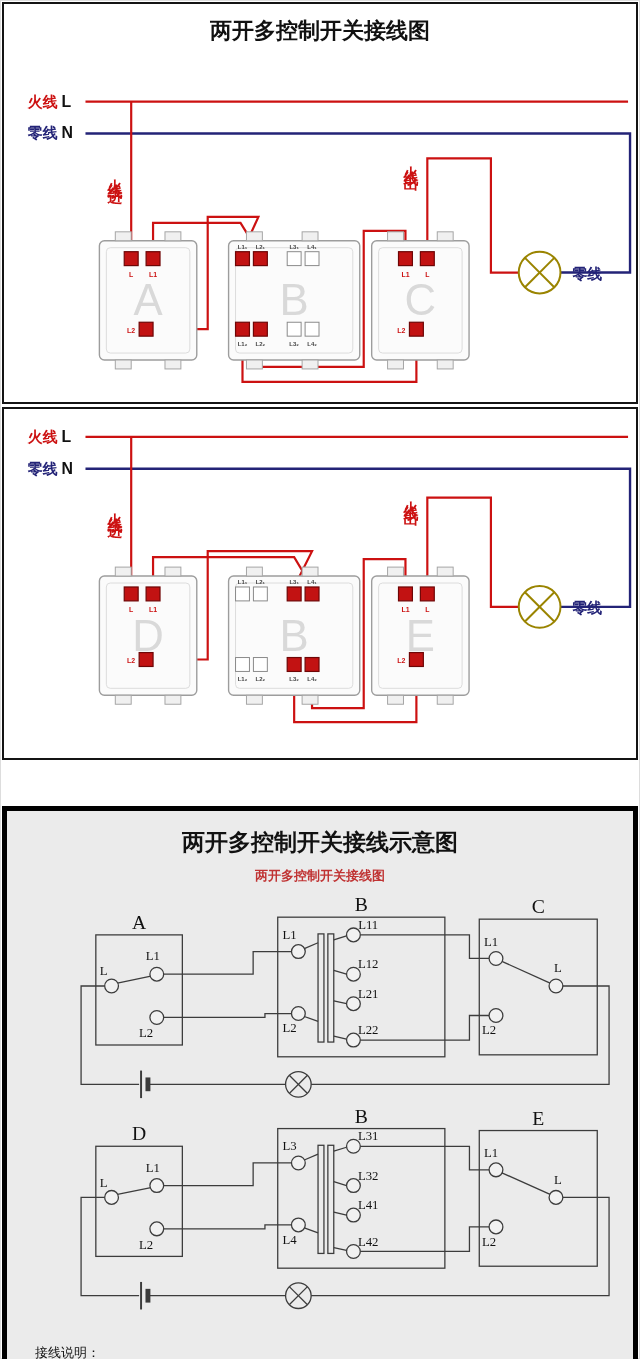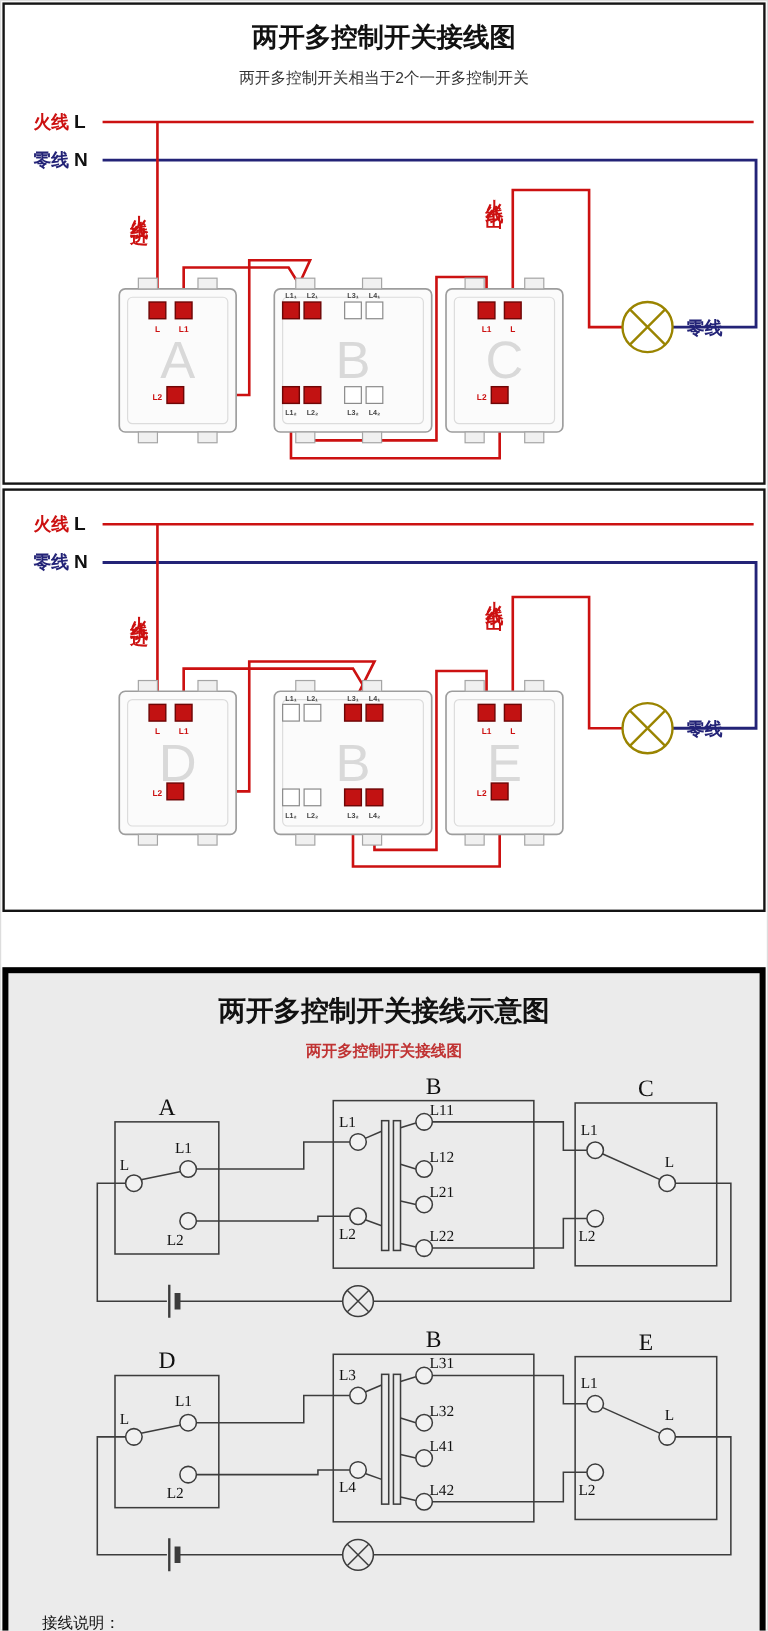--- a/index.html
+++ b/index.html
@@ -45,21 +45,20 @@
   .wm{position:absolute;right:14px;top:554px;display:flex;align-items:center;gap:6px;
       color:#b5b5b5;font-size:18px;font-weight:bold;font-style:italic;opacity:.85;z-index:4;}
 </style>
 </head>
 <body>
 
 <div class="stage">
 
   <div class="panel" id="p1">
     <div class="p-title">两开多控制开关接线图</div>
-    <div class="p-sub">两开多控制开关相当于2个一开多控制开关</div>
     <div class="vtext" style="left:104px;top:163px;">火线进</div>
     <div class="vtext" style="left:400px;top:150px;">火线出</div>
     <svg viewBox="0 0 636 400">
       <g>
         <text x="24" y="103" class="redlbl">火线</text>
         <text x="58" y="103" class="ltr">L</text>
         <text x="24" y="135" class="navylbl">零线</text>
         <text x="58" y="135" class="ltr">N</text>
       </g>
       <g stroke="#232377" fill="none" stroke-width="2.4">

